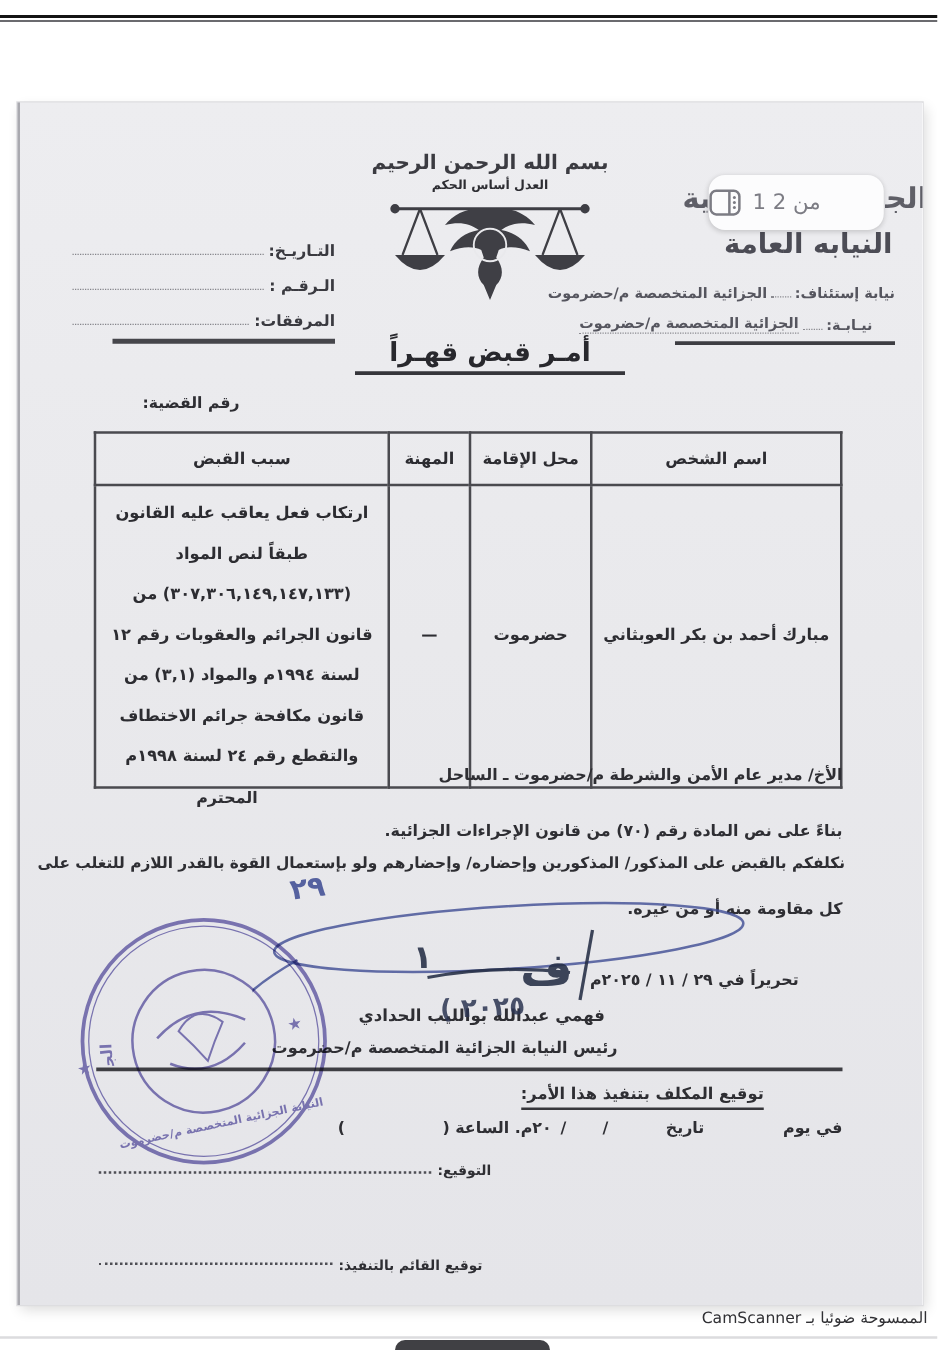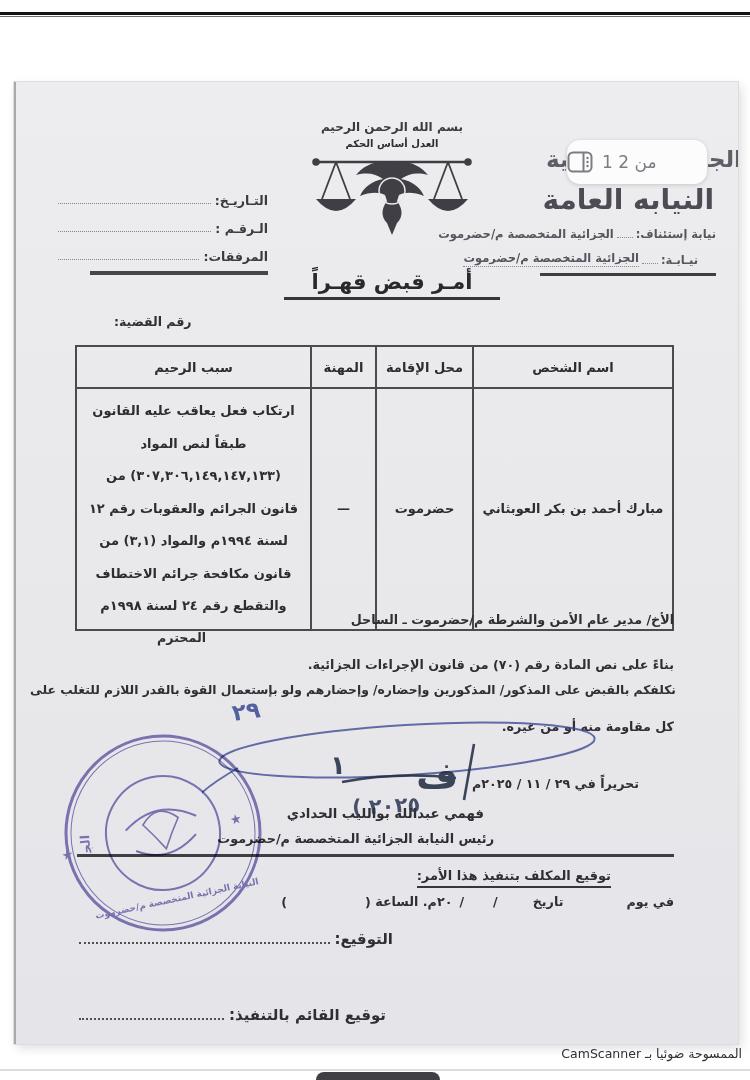--- a/index.html
+++ b/index.html
@@ -19,35 +19,35 @@
   }
   .abs{position:absolute;white-space:nowrap;}
   .b{font-weight:700;}
   
   .badge{position:absolute;left:551px;top:58px;width:140px;height:44px;z-index:6;
     background:#fcfcfd;border-radius:13px;box-shadow:0 1px 4px rgba(0,0,0,.16),0 0 0 1px #ececef;
     display:flex;flex-direction:row-reverse;align-items:center;justify-content:flex-start;gap:9px;}
   .badge-label{font-size:17px;color:#7c7c84;direction:ltr;}
   .hidden-title{right:-4px;top:64px;font-size:23px;color:#53535c;z-index:5;opacity:.92;}
   
-  .authority{right:24px;top:101px;font-size:28px;color:#4c4c55;letter-spacing:.5px;}
+  .authority{right:24px;top:101px;font-size:22px;color:#4c4c55;letter-spacing:.5px;}
   .hline{display:flex;align-items:flex-end;font-size:11.5px;color:#55555e;}
   .h-appeal{right:22px;top:145px;width:212px;}
   .h-branch{right:40px;top:169px;width:194px;}
   .mini-leader{flex:0 0 16px;border-bottom:1.5px dotted #8a8a90;margin:0 3px 3px;}
   .dotline{border-bottom:1.5px dotted #8a8a90;padding-bottom:1px;}
   .divider-r{right:22px;top:191px;width:176px;height:3px;background:#3d3d42;}
   
   .hdr-left{left:42px;top:98px;width:210px;}
   .hdr-row{display:flex;align-items:flex-end;height:28px;font-size:12.5px;color:#3a3a40;}
   .leader{flex:1;border-bottom:1.5px dotted #85858b;margin:0 4px 4px 0;}
   .divider-l{width:178px;height:3.5px;background:#46464b;margin-top:7px;}
   
   .emblem{left:278px;top:38px;width:196px;text-align:center;}
-  .bismillah{font-size:12px;color:#3b3b41;font-weight:700;letter-spacing:-.5px;filter:blur(.2px);}
+  .bismillah{font-size:16px;color:#3b3b41;font-weight:700;letter-spacing:-.5px;filter:blur(.2px);}
   .motto{font-size:10px;color:#2d2d32;font-weight:700;margin-top:4px;filter:blur(.15px);}
   .doc-title{left:268px;top:188px;width:216px;text-align:center;font-size:21px;color:#28282d;
     padding-bottom:3px;border-bottom:3.5px solid #35353a;}
   .case-label{left:98px;top:232px;font-size:12.5px;}
   
   .doc-table{position:absolute;right:64px;top:263px;border-collapse:collapse;direction:rtl;}
   .doc-table td,.doc-table th{border:2px solid #4a4a4f;text-align:center;vertical-align:middle;
     font-size:13px;color:#2c2c31;font-weight:700;}
   .doc-table th{height:38px;}
   .col-name{width:196px;}.col-res{width:93px;}.col-prof{width:61px;}.col-reason{width:231px;}
@@ -69,26 +69,26 @@
   .hw-2025{left:336px;top:712px;font-size:21px;color:#2c3552;direction:ltr;unicode-bidi:bidi-override;
     transform:rotate(-3deg);opacity:.85;z-index:3;}
   .sig-name{left:278px;top:724px;width:190px;text-align:center;font-size:13.3px;z-index:2;}
   .sig-pos{left:220px;top:749px;width:258px;text-align:right;font-size:12.8px;z-index:2;}
   .thickline{right:64px;top:772px;width:597px;height:3px;background:#3e3e43;}
   .stamp{position:absolute;left:41px;top:645px;z-index:4;mix-blend-mode:multiply;}
   
   .x-head{right:127px;top:786px;font-size:13px;border-bottom:2px solid #36363b;padding-bottom:3px;}
   .x-row{position:absolute;right:64px;top:812px;width:597px;display:flex;direction:rtl;
     align-items:flex-end;font-size:12.7px;font-weight:700;color:#2e2e33;}
-  .g1{margin-left:63px;}.g2{margin-left:35px;}.g3{margin-left:29px;}.g4{margin-left:7px;}.g5{margin-left:78px;}
-  .row-leader{position:absolute;display:flex;direction:rtl;align-items:flex-end;font-size:15px;
+  .g1{margin-left:63px;}.g2{margin-left:46px;}.g3{margin-left:29px;}.g4{margin-left:7px;}.g5{margin-left:78px;}
+  .row-leader{position:absolute;display:flex;direction:rtl;align-items:flex-end;font-size:11px;
     font-weight:700;color:#2e2e33;}
   .r-sign{right:345px;top:848px;width:314px;}
   .r-outcome{right:64px;top:881px;width:597px;}
-  .r-exec{right:352px;top:924px;width:307px;}
+  .r-exec{right:352px;top:924px;width:307px;align-items:center;}
   .dots{flex:1;border-bottom:2.2px dotted #4e4e54;margin:0 5px 4px 0;}
   
   .cam-footer{position:absolute;right:8px;top:1046px;font-size:12.5px;color:#303034;direction:rtl;}
   .hairline{position:absolute;left:0;top:1069px;width:750px;height:2px;background:#dcdcde;}
   .home-pill{position:absolute;left:316px;top:1072px;width:124px;height:16px;border-radius:8px;background:#404044;}
   svg text{font-family:"DejaVu Sans",sans-serif;}
 </style>
 </head>
 <body>
 
@@ -159,21 +159,21 @@
 
   <div class="abs doc-title b">أمـر قبض قهـراً</div>
   <div class="abs case-label b">رقم القضية:</div>
 
   <table class="doc-table">
     <tbody>
         <tr>
       <th class="col-name">اسم الشخص</th>
       <th class="col-res">محل الإقامة</th>
       <th class="col-prof">المهنة</th>
-      <th class="col-reason">سبب الرحيم</th>
+      <th class="col-reason">سبب القبض</th>
     </tr>
     <tr>
       <td>مبارك أحمد بن بكر العوبثاني</td>
       <td>حضرموت</td>
       <td>—</td>
       <td class="cell-reason">ارتكاب فعل يعاقب عليه القانون طبقاً لنص المواد (٣٠٧,٣٠٦,١٤٩,١٤٧,١٣٣) من قانون الجرائم والعقوبات رقم ١٢ لسنة ١٩٩٤م والمواد (٣,١) من قانون مكافحة جرائم الاختطاف والتقطع رقم ٢٤ لسنة ١٩٩٨م</td>
     </tr>
   </tbody>
     </table>
 

